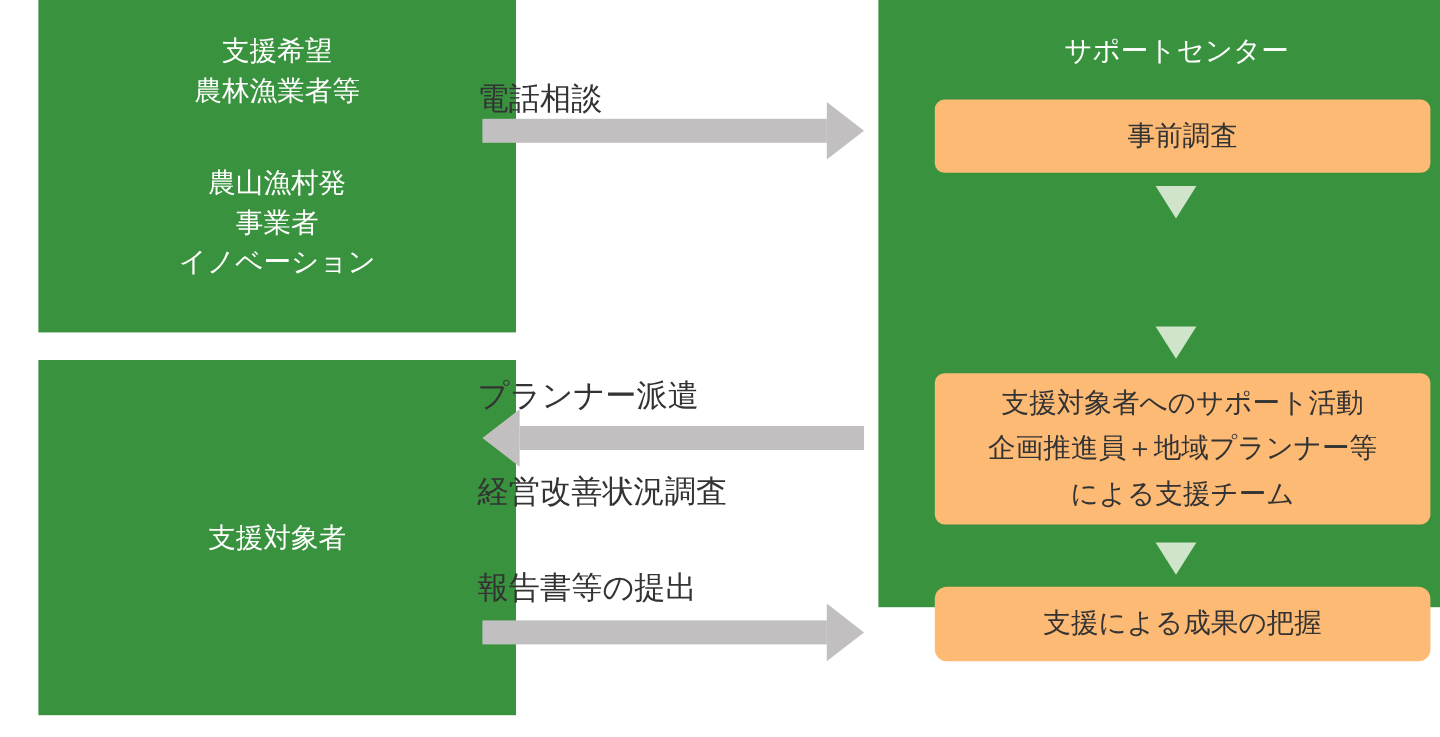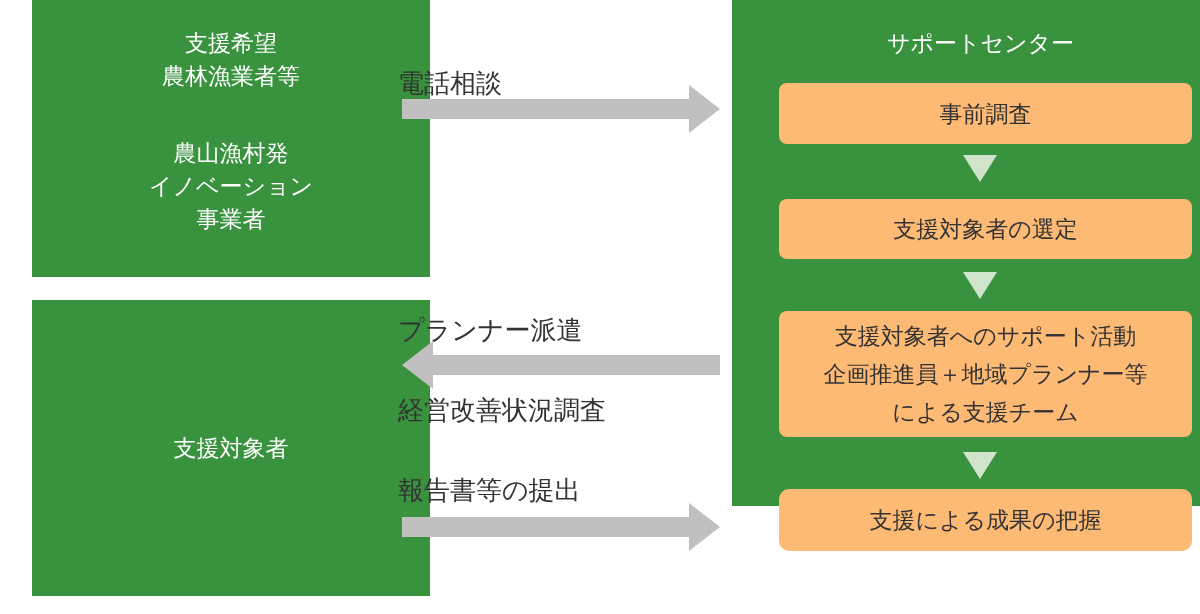--- a/index.html
+++ b/index.html
@@ -140,22 +140,22 @@
 
 <div class="canvas">
 
   <div class="green-box left-top">
     <div class="group1">
       <div class="line">支援希望</div>
       <div class="line">農林漁業者等</div>
     </div>
     <div class="group2">
       <div class="line">農山漁村発</div>
+      <div class="line">事業者</div>
       <div class="line">イノベーション</div>
-      <div class="line">事業者</div>
     </div>
   </div>
 
   <div class="green-box left-bottom">
     <div>支援対象者</div>
   </div>
 
   <div class="mid-label lbl-phone">電話相談</div>
   <div class="flow-arrow arrow-right a1">
     <div class="arrow-body"></div>
@@ -177,23 +177,20 @@
 
   <div class="right-panel">
     <div class="panel-title">サポートセンター</div>
 
     <div class="step s1">
       <div>事前調査</div>
     </div>
 
     <div class="tri t1"></div>
 
-    <div class="step s2">
-      <div>支援対象者の選定</div>
-    </div>
 
     <div class="tri t2"></div>
 
     <div class="step s3">
       <div>支援対象者へのサポート活動</div>
       <div>企画推進員＋地域プランナー等</div>
       <div>による支援チーム</div>
     </div>
 
     <div class="tri t3"></div>

